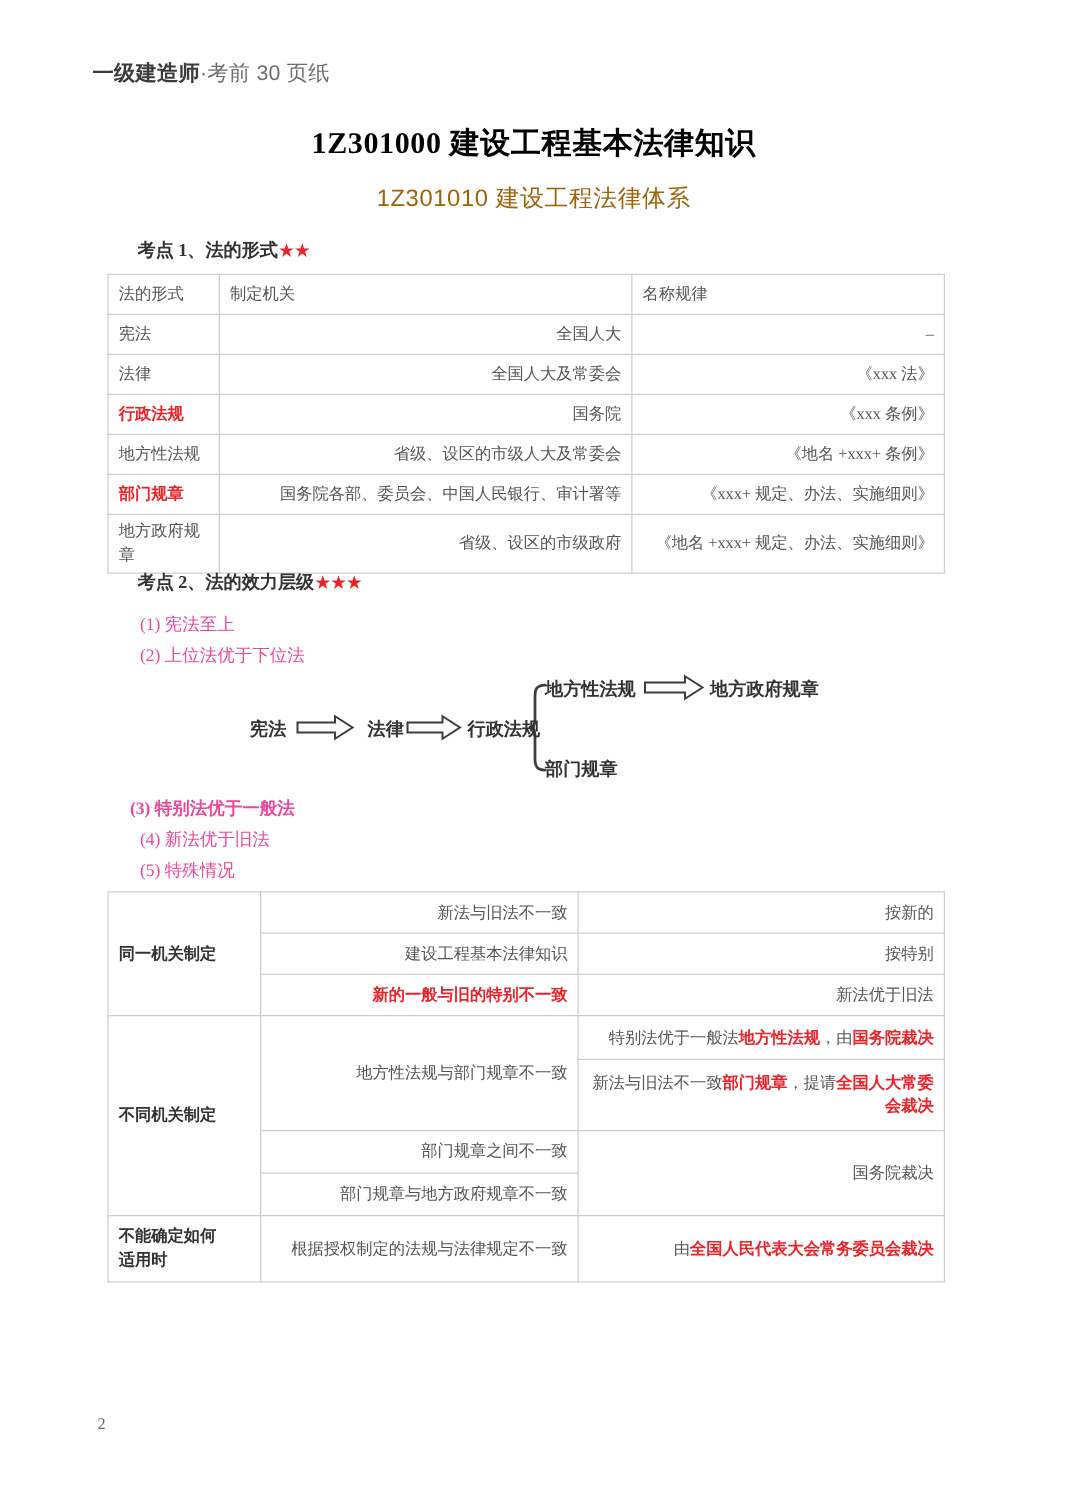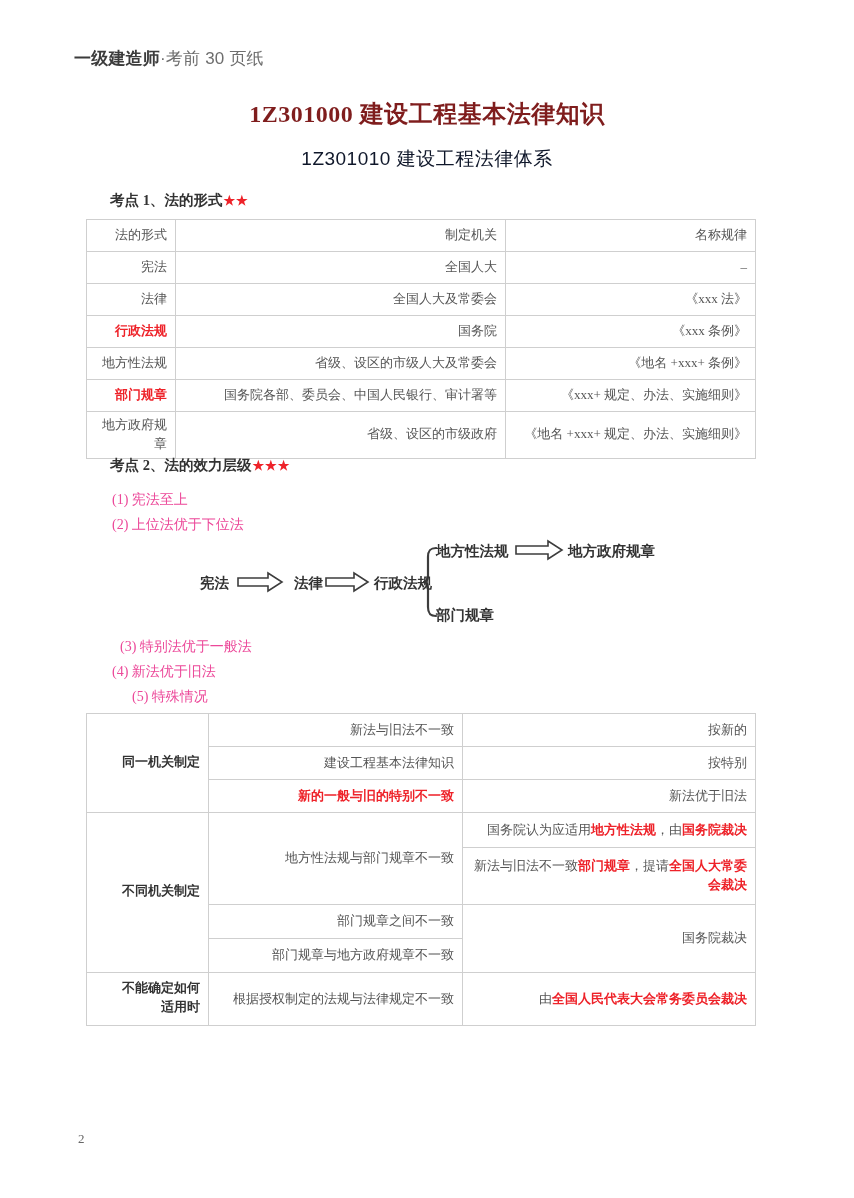--- a/index.html
+++ b/index.html
@@ -43,33 +43,33 @@
   
   .title-main {
     position: absolute;
     left: 0;
     right: 0;
     top: 98px;
     text-align: center;
     font-family: "Liberation Serif", "DejaVu Serif", serif;
     font-weight: bold;
     font-size: 24px;
-    color: #7f1d1d;
+    color: #000000;
     letter-spacing: 0.5px;
   }
   .title-sub {
     position: absolute;
     left: 0;
     right: 0;
     top: 146px;
     text-align: center;
     font-family: "Liberation Sans", "DejaVu Sans", sans-serif;
     font-weight: normal;
     font-size: 19px;
-    color: #0f172a;
+    color: #a16207;
     letter-spacing: 0.5px;
   }
 
   
   .kaodian {
     position: absolute;
     font-family: Liberation Serif, serif;
     font-weight: bold;
     font-size: 14.5px;
     color: #333333;
@@ -92,24 +92,24 @@
     font-size: 13px;
     color: #555555;
     table-layout: fixed;
   }
   table.doc-table td {
     border: 1px solid #cfcfcf;
     padding: 4px 8px;
     vertical-align: middle;
     line-height: 1.45;
   }
-  .t-center { text-align: right; }
+  .t-center { text-align: left; }
   .t-left { text-align: right; }
   .bold-sans {
-    font-family: Liberation Mono, monospace;
+    font-family: Liberation Serif, serif;
     font-weight: bold;
     color: #333333;
     font-size: 13px;
   }
   .red-sans-b {
     font-family: "Liberation Sans", "DejaVu Sans", sans-serif;
     font-weight: bold;
     color: #ee2229;
     font-size: 13px;
   }
@@ -132,23 +132,23 @@
   
   .listline {
     position: absolute;
     font-family: "Liberation Serif", "DejaVu Serif", serif;
     font-size: 14px;
     color: #ec4899;
     white-space: nowrap;
   }
   #li-1 { left: 112px; top: 491px; }
   #li-2 { left: 112px; top: 516px; }
-  #li-3 { left: 120px; top: 638px; }
+  #li-3 { left: 104px; top: 638px; font-weight: bold; }
   #li-4 { left: 112px; top: 663px; }
-  #li-5 { left: 112px; top: 688px; margin-left: 20px; }
+  #li-5 { left: 112px; top: 688px; }
 
   
   #hierarchy-diagram {
     position: absolute;
     left: 186px;
     top: 534px;
     width: 520px;
     height: 96px;
   }
   #hierarchy-diagram svg {
@@ -299,21 +299,21 @@
       </tr>
       <tr>
         <td class="t-left red-sans-b" style="height:24px">新的一般与旧的特别不一致</td>
         <td class="t-left">新法优于旧法</td>
       </tr>
 
       <tr>
         <td class="t-center bold-sans" rowspan="4">不同机关制定</td>
         <td class="t-left" rowspan="2">地方性法规与部门规章不一致</td>
         <td class="t-left" style="height:26px">
-          <span>国务院认为应适用</span><span class="red-sans-b">地方性法规</span><span>，由</span><span class="red-sans-b">国务院裁决</span>
+          <span>特别法优于一般法</span><span class="red-sans-b">地方性法规</span><span>，由</span><span class="red-sans-b">国务院裁决</span>
         </td>
       </tr>
       <tr>
         <td class="t-left" style="height:48px">
           <span>新法与旧法不一致</span><span class="red-sans-b">部门规章</span><span>，提请</span><span class="red-sans-b">全国人大常委会裁决</span>
         </td>
       </tr>
       <tr>
         <td class="t-left" style="height:25px">部门规章之间不一致</td>
         <td class="t-left" rowspan="2">

